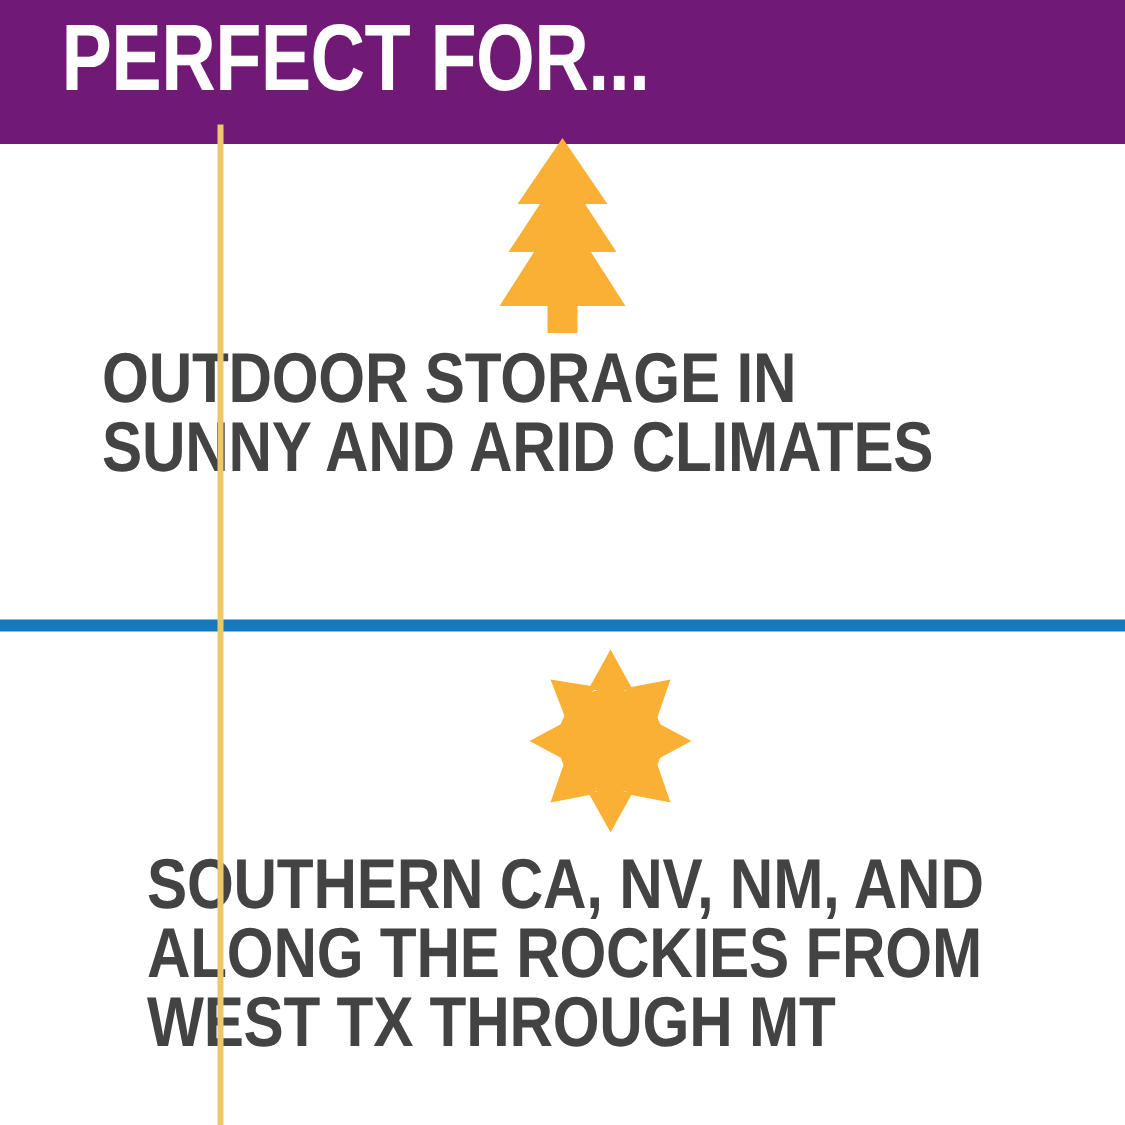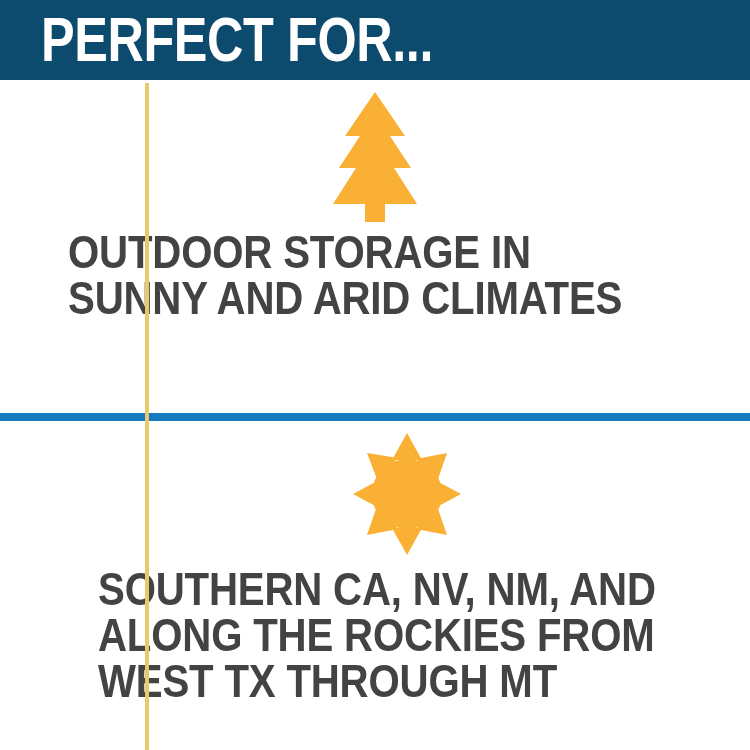--- a/index.html
+++ b/index.html
@@ -15,22 +15,22 @@
     overflow: hidden;
     font-family: "Liberation Sans", sans-serif;
   }
 
   
   .header-banner {
     position: absolute;
     left: 0;
     top: 0;
     width: 750px;
-    height: 80px;
-    background: #0c4a6e;
+    height: 96px;
+    background: #701a75;
   }
   .header-title {
     position: absolute;
     left: 41px;
     top: 4px;
     color: #ffffff;
     font-family: "Liberation Sans Narrow", "Liberation Sans", sans-serif;
     font-size: 63px;
     line-height: 70px;
     font-weight: 700;

